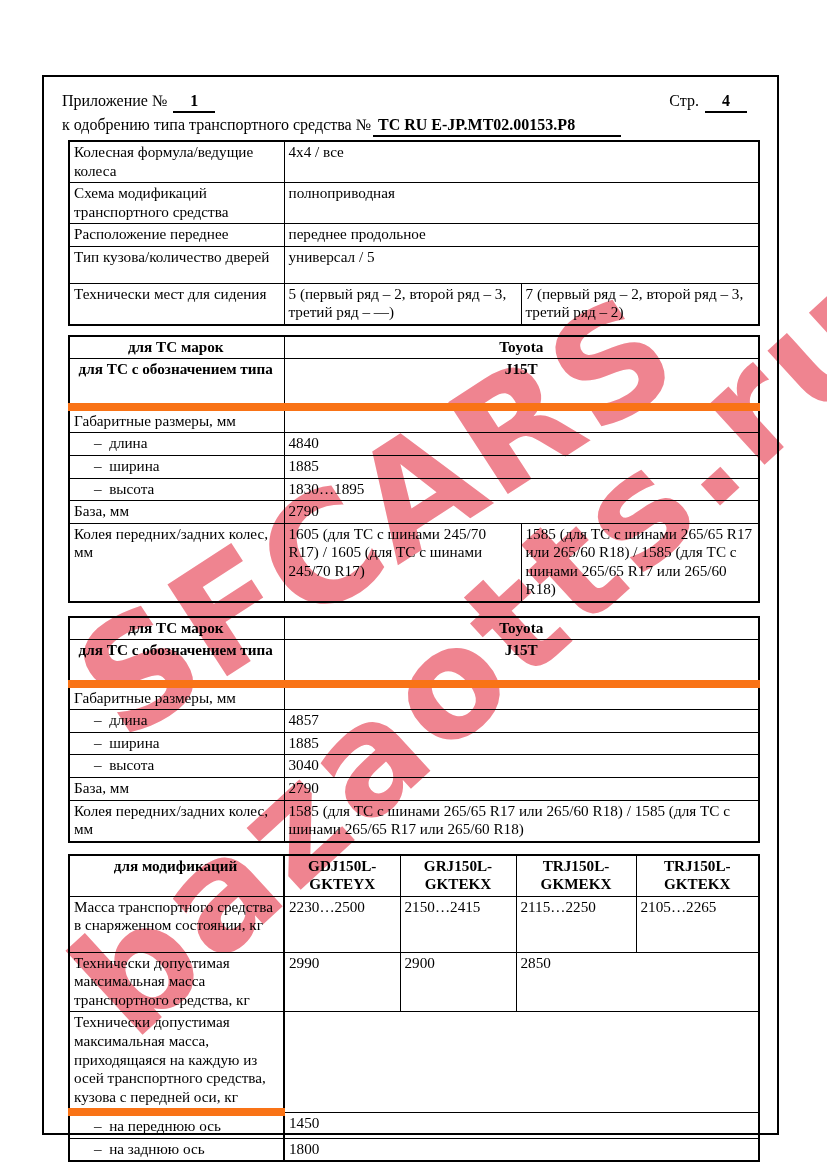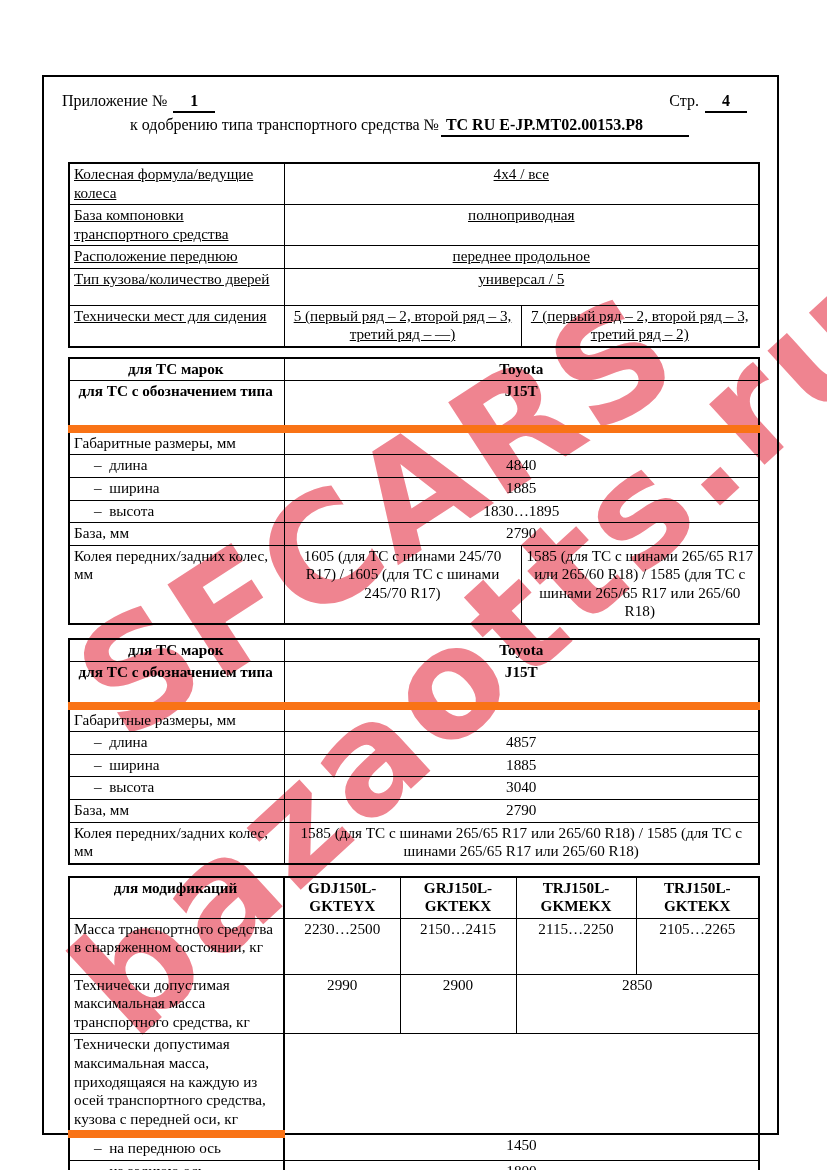--- a/index.html
+++ b/index.html
@@ -55,21 +55,20 @@
     display: inline-block;
     min-width: 42px;
     text-align: center;
     border-bottom: 2px solid #000;
     margin-left: 6px;
     padding-bottom: 1px;
   }
   .approval-row {
     padding: 3px 20px 0 18px;
     font-size: 16px;
-    text-align: center;
   }
   .approval-num {
     font-weight: bold;
     display: inline-block;
     border-bottom: 2px solid #000;
     padding: 0 46px 1px 5px;
     margin-left: 2px;
   }
   .doc-title {
     margin-top: 13px;
@@ -91,27 +90,27 @@
   }
   td {
     border: 1px solid #000;
     padding: 1px 4px 2px 4px;
     font-size: 15.2px;
     line-height: 1.22;
     vertical-align: top;
     overflow: hidden;
   }
   .lbl  { text-align: left; }
-  .val  { text-align: center; }
+  .val  { text-align: left; }
   .blbl { font-weight: bold; text-align: center; padding-right: 6px; }
   .bval { font-weight: bold; text-align: center; font-family: Liberation Serif, serif; }
   .dash { padding-left: 24px; }
   .sep-b { border-bottom: 8px solid #f97316; }
   .t4 td.c0 { border-right: 2px solid #000; }
-  .mt1 { margin-top: 25px; text-decoration: underline; }
+  .mt1 { margin-top: 3px; }
   .mt2 { margin-top: 9px; }
   .mt3 { margin-top: 13px; }
   .mt4 { margin-top: 11px; }
 </style>
 </head>
 <body>
 
 <div class="page">
 
   <div class="wm wm1" style="color:#ef8490;">SFCARS</div>
@@ -138,25 +137,25 @@
           <col style="width:215px">
           <col style="width:237px">
           <col style="width:238px">
         </colgroup>
       <tbody>
           <tr style="height:37px">
         <td class="lbl">Колесная формула/ведущие колеса</td>
         <td class="val" colspan="2">4х4 / все</td>
       </tr>
       <tr style="height:38px">
-        <td class="lbl">База компоновки транспортного средства</td>
+        <td class="lbl">Схема модификаций транспортного средства</td>
         <td class="val" colspan="2">полноприводная</td>
       </tr>
       <tr style="height:19px">
-        <td class="lbl">Расположение переднюю</td>
+        <td class="lbl">Расположение переднее</td>
         <td class="val" colspan="2">переднее продольное</td>
       </tr>
       <tr style="height:37px">
         <td class="lbl">Тип кузова/количество дверей</td>
         <td class="val" colspan="2">универсал / 5</td>
       </tr>
       <tr style="height:36px">
         <td class="lbl">Технически мест для сидения</td>
         <td class="val">5 (первый ряд – 2, второй ряд – 3, третий ряд – —)</td>
         <td class="val">7 (первый ряд – 2, второй ряд – 3, третий ряд – 2)</td>

